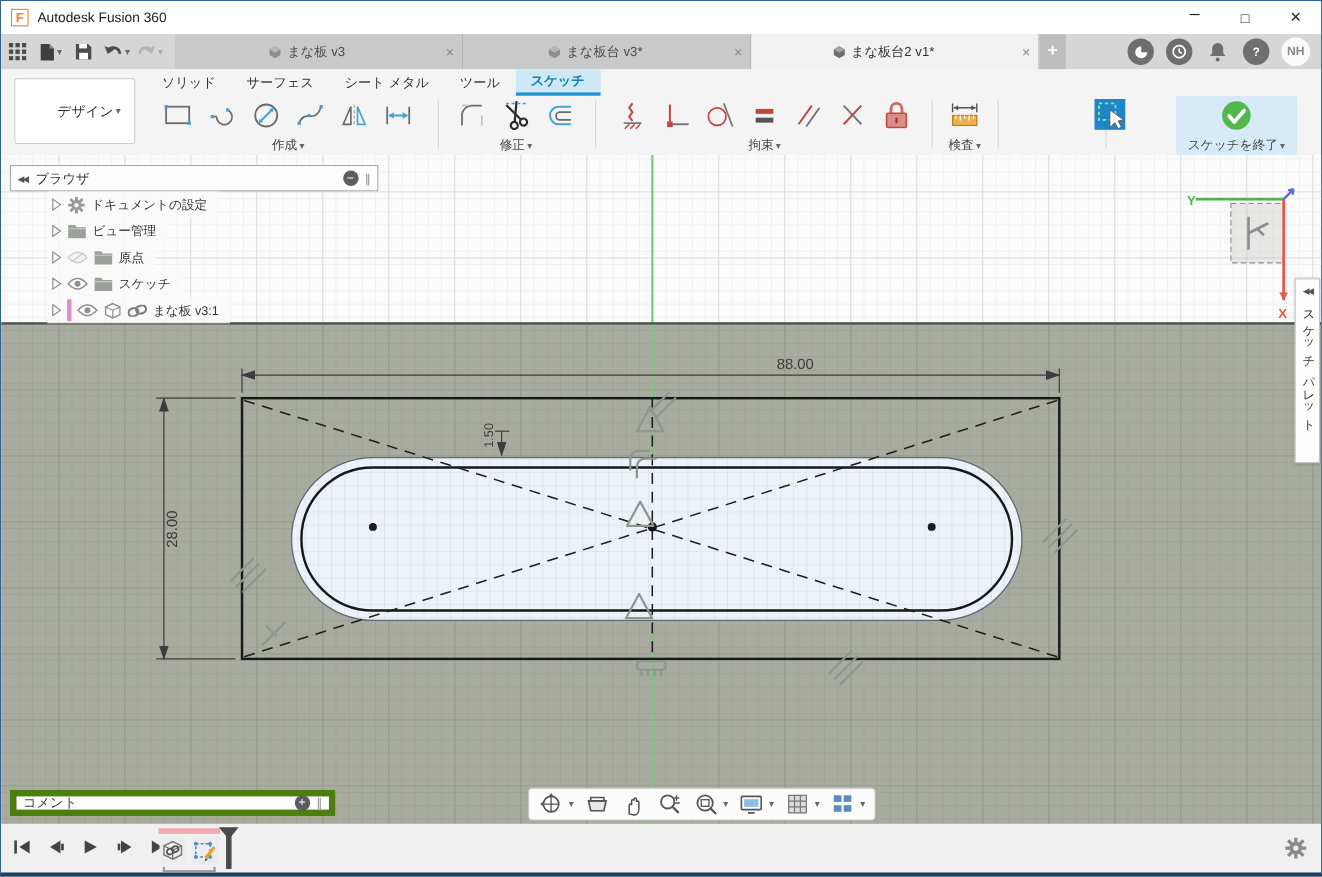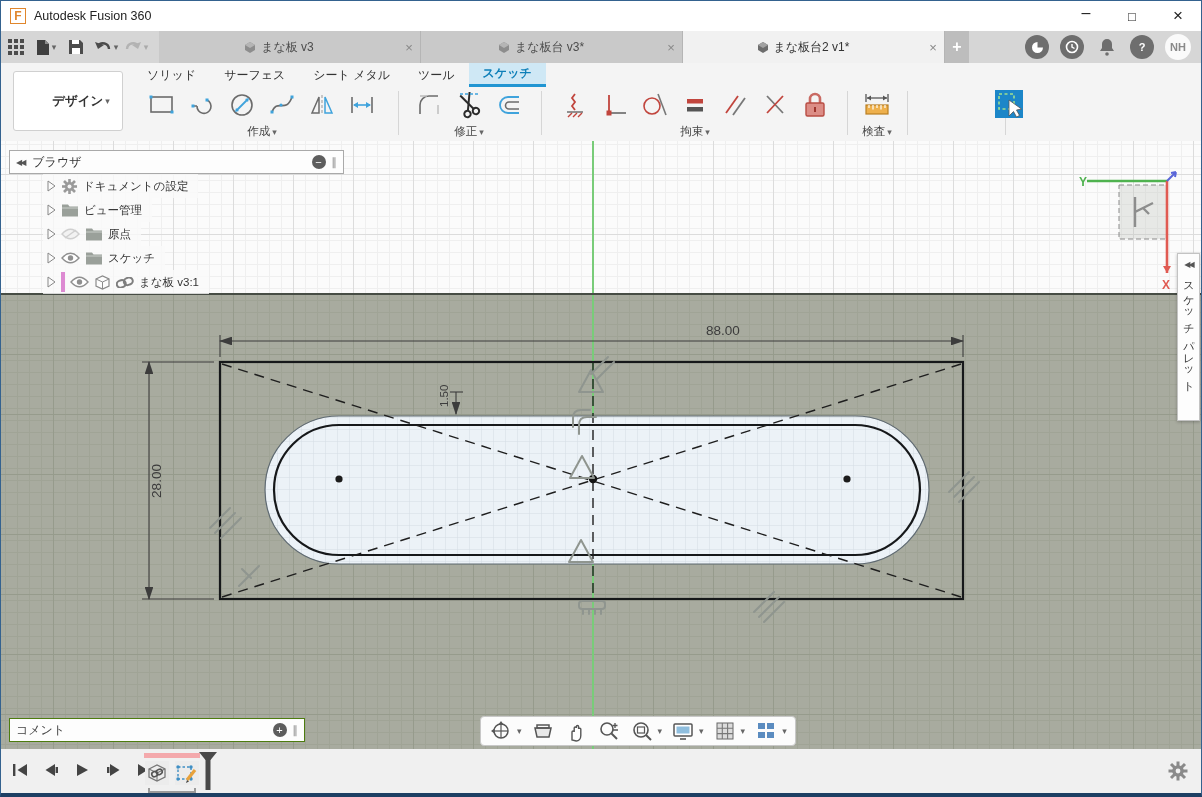--- a/index.html
+++ b/index.html
@@ -29,21 +29,21 @@
   .tab-close{width:22px;text-align:center;color:#888;}
   .tab-close::after{content:"×";font-size:13px;}
   .add-tab{width:24px;height:32px;background:#bdbdbd;display:flex;align-items:center;justify-content:center;}
   .add-tab::after{content:"+";font-size:16px;color:#fff;font-weight:bold;}
   .appbar-right{margin-left:auto;display:flex;align-items:center;gap:11px;padding-right:10px;}
   .circ-icon{width:24px;height:24px;border-radius:50%;background:#6e6e6e;display:flex;align-items:center;justify-content:center;}
   .avatar{width:26px;height:26px;border-radius:50%;background:#fafafa;display:flex;align-items:center;justify-content:center;font-size:11px;color:#8a8a8a;font-weight:bold;}
   
   .ribbon{position:absolute;top:62px;left:0;right:0;height:78px;background:#f4f4f4;}
   .ws-btn{position:absolute;left:12px;top:8px;width:110px;height:60px;background:#fff;border:1px solid #d0d0d0;border-radius:3px;
-          display:flex;align-items:center;justify-content:center;font-size:12.5px;font-weight:bold;color:#333;padding-left:26px;}
+          display:flex;align-items:center;justify-content:center;font-size:12.5px;font-weight:normal;color:#333;padding-left:26px;}
   .rtabs{position:absolute;left:132px;top:0;height:24px;display:flex;}
   .rtab{padding:0 14px;display:flex;align-items:center;font-size:12px;color:#333;}
   .rtab.active{background:#cfe8f5;color:#0d7fb8;font-weight:bold;border-bottom:3px solid #2095d2;}
   .rgroup{position:absolute;top:24px;height:54px;display:flex;flex-direction:column;align-items:center;}
   .ricons{height:36px;display:flex;align-items:center;justify-content:center;gap:4px;}
   .rlabel{font-size:11.5px;color:#444;margin-top:1px;}
   .rbtn{width:36px;height:34px;display:flex;align-items:center;justify-content:center;}
   .rsep{position:absolute;top:28px;height:44px;width:1px;background:#d6d6d6;}
   .finish-group{background:#d6ebf7;border-radius:2px;padding:0 6px;}
   
@@ -76,21 +76,21 @@
   .tri-solid{width:0;height:0;border-right:13px solid transparent;border-bottom:13px solid #5e5e5e;margin-right:2px;}
   .red-bar{width:4px;height:20px;background:#ee8a8a;}
   .pink-bar{width:4px;height:20px;background:#dd8ad2;}
   .sel-chip{background:#6f6f6f;color:#fff;font-weight:bold;padding:2px 8px;font-size:11.5px;}
   
   .palette-tab{position:absolute;right:3px;top:112px;width:23px;height:168px;background:#fdfdfd;border:1px solid #c3c3c3;
       display:flex;flex-direction:column;align-items:center;padding-top:6px;box-shadow:0 1px 3px rgba(0,0,0,.25);}
   .palette-tab .collapse-ic{margin:0 0 6px 0;}
   .vtext{writing-mode:vertical-rl;font-size:11px;color:#333;letter-spacing:1px;}
   
-  .comment-bar{position:absolute;left:8px;top:577px;width:296px;height:24px;background:#fdfdfd;border:1px solid #4d7c0f;display:flex;align-items:center;padding:0 6px;font-size:12px;color:#444;}
+  .comment-bar{position:absolute;left:8px;top:577px;width:296px;height:24px;background:#fdfdfd;border:6px solid #4d7c0f;display:flex;align-items:center;padding:0 6px;font-size:12px;color:#444;}
   .navbar{position:absolute;left:479px;top:575px;height:30px;background:#fcfcfc;border:1px solid #c8c8c8;border-radius:4px;display:flex;align-items:center;padding:0 8px;gap:9px;}
   .nbtn{display:flex;align-items:center;gap:2px;}
   
   .timeline{position:absolute;left:0;right:0;top:748px;height:45px;background:#f0f0f0;}
   .play-group{position:absolute;left:10px;top:12px;display:flex;gap:13px;align-items:center;}
   .pbtn{width:18px;height:18px;display:flex;align-items:center;justify-content:center;}
   .tl-pink{position:absolute;left:143px;top:4px;width:56px;height:5px;background:#f4a9ac;}
   .tl-items{position:absolute;left:144px;top:12px;display:flex;gap:6px;align-items:center;}
   .tl-icon{width:24px;height:24px;display:flex;align-items:center;justify-content:center;background:#ececec;}
   .tl-bracket{position:absolute;left:147px;top:39px;width:48px;height:5px;border:2px solid #9a9a9a;border-top:none;}
@@ -393,20 +393,31 @@
             <svg width="34" height="34">
               <rect x="3" y="3" width="28" height="28" fill="#1c86c8"></rect>
               <rect x="7" y="7" width="15" height="15" fill="none" stroke="#9fe08f" stroke-width="1.6" stroke-dasharray="3 2.5"></rect>
               <path d="M17,13 V29 l4.5,-4.5 3,5.5 3,-1.6 -3,-5.4 5,-1 z" fill="#fff" stroke="#555" stroke-width="0.8"></path>
             </svg>
           </div>
       </div>
       <div class="rlabel caret"><span>選択</span></div>
     </div>
 
+    <div class="rgroup finish-group" style="left:1068px;width:110px;">
+      <div class="ricons">
+        <div class="rbtn">
+            <svg width="34" height="34">
+              <circle cx="17" cy="17" r="13" fill="#52b84d"></circle>
+              <path d="M10.5,17.5 l4.5,5.5 9,-10.5" fill="none" stroke="#fff" stroke-width="3.4" stroke-linecap="round" stroke-linejoin="round"></path>
+            </svg>
+          </div>
+      </div>
+      <div class="rlabel caret"><span>スケッチを終了</span></div>
+    </div>
   </div>
 
   <div class="canvas">
     <div class="cv-white"></div>
     <div class="cv-gray"></div>
 
     <svg class="sketch" width="1202" height="608" viewBox="0 0 1202 608">
       <defs>
         <pattern id="bgrid" width="12" height="12" patternUnits="userSpaceOnUse">
           <path d="M12,0 H0 V12" fill="none" stroke="#d3dce3" stroke-width="1"></path>

